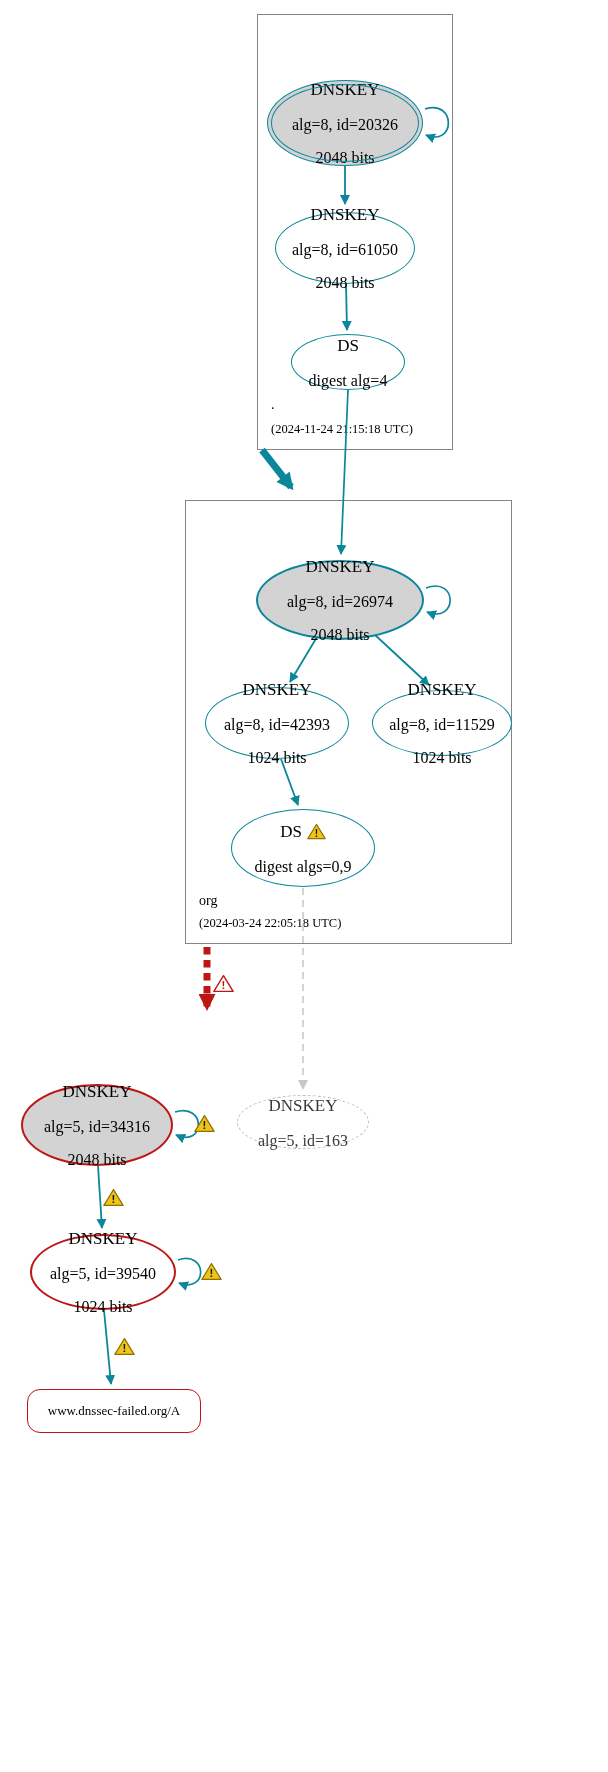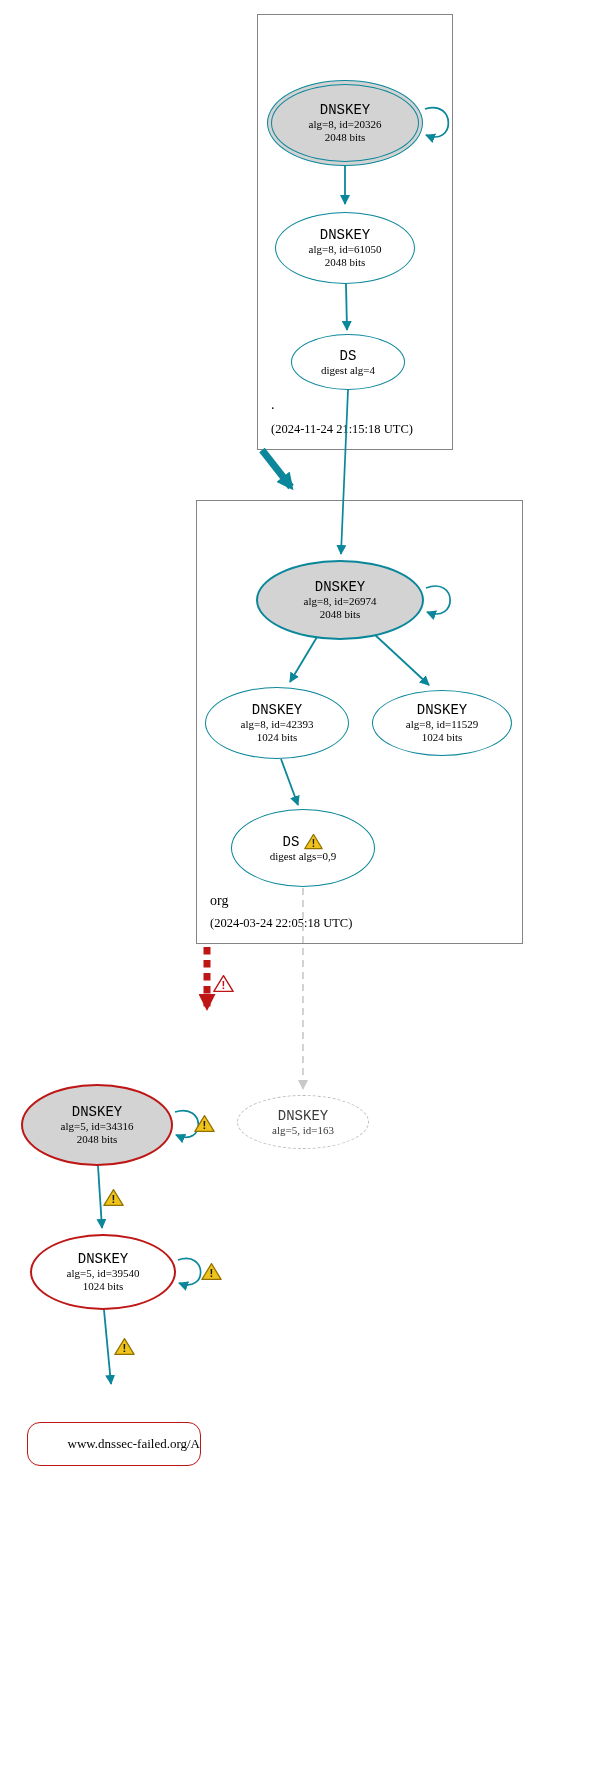--- a/index.html
+++ b/index.html
@@ -8,54 +8,54 @@
   .canvas { position:relative; width:608px; height:1772px; background:#fff; overflow:hidden; }
 
   .zone { position:absolute; border:1px solid #848484; background:transparent; z-index:0; }
   .zone-label { position:absolute; left:13px; font-size:14px; color:#000; z-index:2; }
   .zone-ts { position:absolute; left:13px; font-size:12.5px; color:#000; z-index:2; }
 
   .edges { position:absolute; left:0; top:0; z-index:1; pointer-events:none; }
 
   .node { position:absolute; z-index:2; display:flex; flex-direction:column; align-items:center;
           justify-content:center; border-radius:50%; background:#fff; text-align:center; }
-  .node .title { font-family:Liberation Mono, monospace; font-size:14px; line-height:16px; color:#000; }
-  .node .detail { font-size:11px; line-height:13px; color:#000; }
+  .node .title { font-family:Liberation Serif, serif; font-size:17px; line-height:16px; color:#000; }
+  .node .detail { font-size:16px; line-height:13px; color:#000;margin-top:20px; }
   .title-row { display:flex; align-items:center; justify-content:center; gap:5px; }
 
   .teal-border { border:1.7px solid #0a879a; }
   .teal-border-thick { border:2px solid #0a879a; }
   .red-border { border:2px solid #be1515; }
   .gray-fill { background:#d3d3d3; }
   .dashed-gray { border:1.6px dashed #bcbcbc; }
   .dashed-gray .title, .dashed-gray .detail { color:#3a3a3a; }
 
   .double { position:absolute; }
   .double::before { content:""; position:absolute; top:3px; left:3px; right:3px; bottom:3px;
                     border:1.7px solid #0a879a; border-radius:50%; pointer-events:none; }
 
-  .rrset-box { position:absolute; z-index:2; display:flex; align-items:center; justify-content:flex-end;
-               border:1.7px solid #be1515; border-radius:13px; background:#fff; font-size:13px;margin-top:33px; }
+  .rrset-box { position:absolute; z-index:2; display:flex; align-items:center; justify-content:center;
+               border:1.7px solid #be1515; border-radius:13px; background:#fff; font-size:13px; }
 
   .warn { position:absolute; z-index:3; }
   .warn-glyph { font-family:"Liberation Sans","DejaVu Sans",sans-serif; font-size:13px; font-weight:bold; fill:#1a1a1a; }
   .err-glyph  { font-family:"Liberation Sans","DejaVu Sans",sans-serif; font-size:13px; font-weight:bold; fill:#be1515; }
   .warn-inline svg { display:block; }
 </style>
 </head>
 <body>
 
 <div class="canvas">
 
   <div class="zone" style="left:257px;top:14px;width:196px;height:436px">
     <div class="zone-label" style="bottom:36px">.</div>
     <div class="zone-ts" style="bottom:12px">(2024-11-24 21:15:18 UTC)</div>
   </div>
 
-  <div class="zone" style="left:196px;top:500px;width:327px;height:444px">
+  <div class="zone" style="left:185px;top:500px;width:327px;height:444px">
     <div class="zone-label" style="bottom:34px">org</div>
     <div class="zone-ts" style="bottom:12px">(2024-03-24 22:05:18 UTC)</div>
   </div>
 
 
   <svg class="edges" width="608" height="1772" viewBox="0 0 608 1772">
     <defs>
       <marker id="mt" markerUnits="userSpaceOnUse" markerWidth="11" markerHeight="10" refX="9" refY="5" orient="auto">
         <path d="M0,0 L10,5 L0,10 Z" fill="#0a879a"></path>
       </marker>

